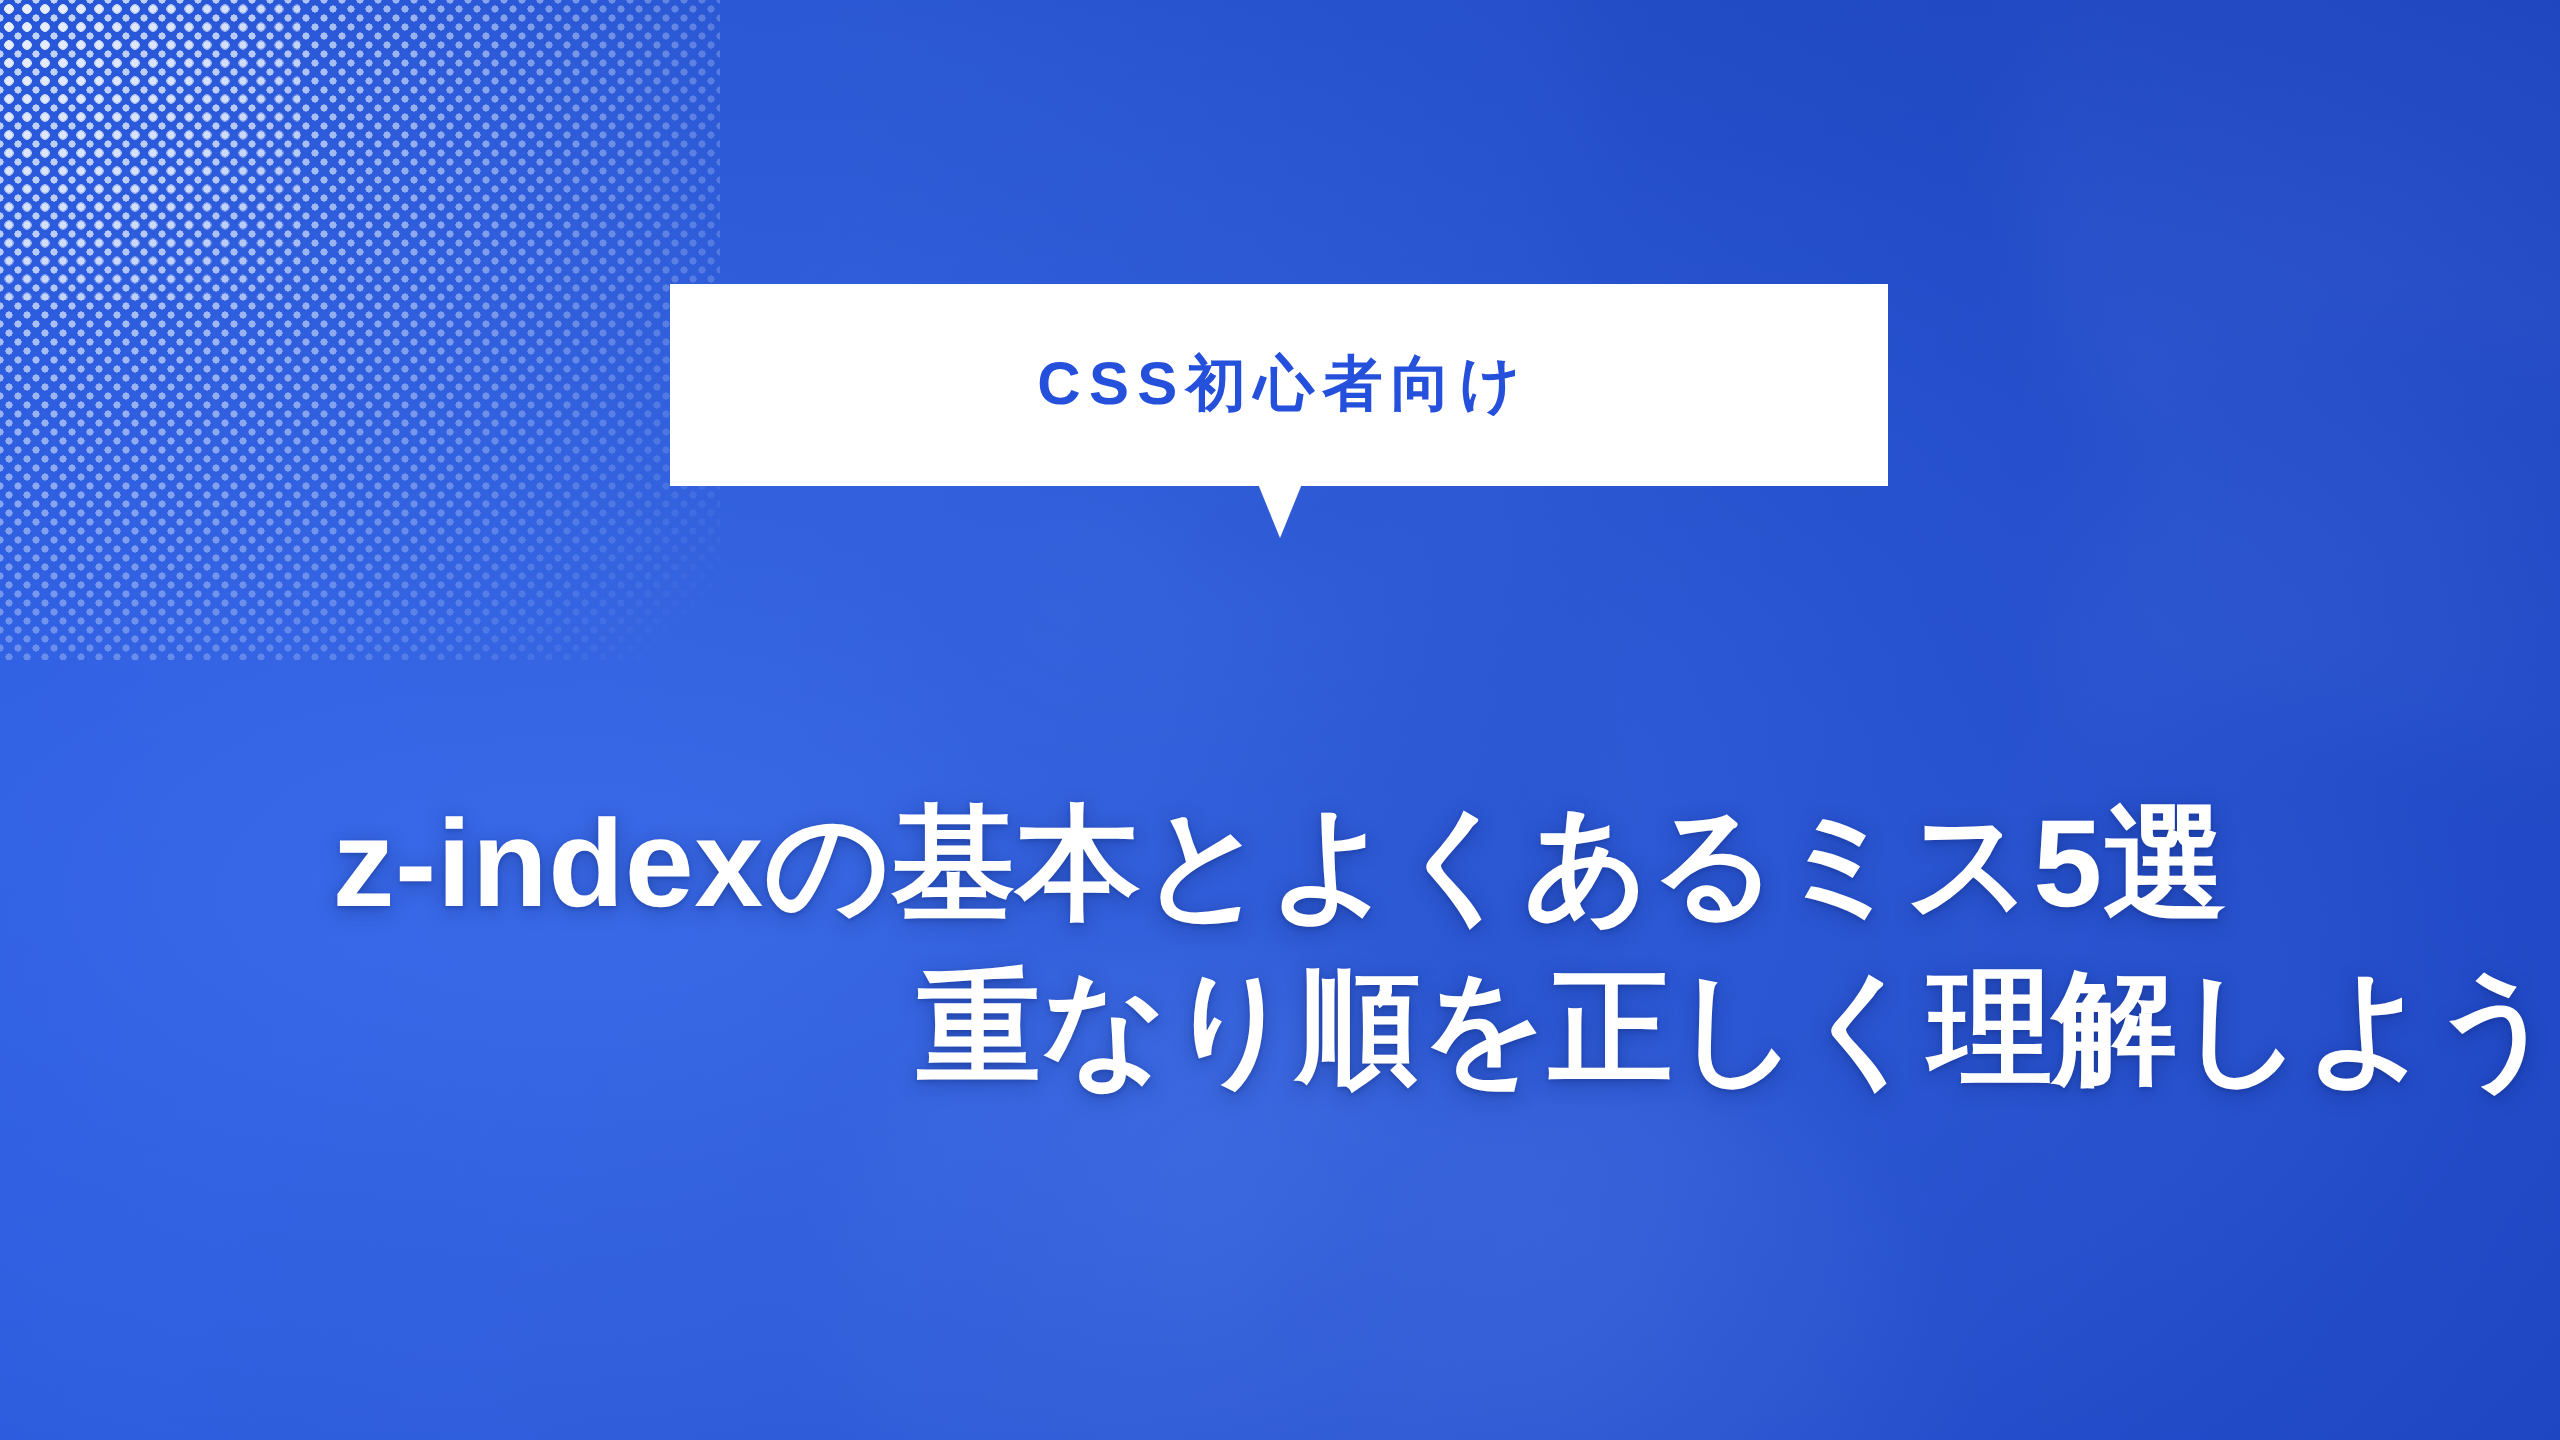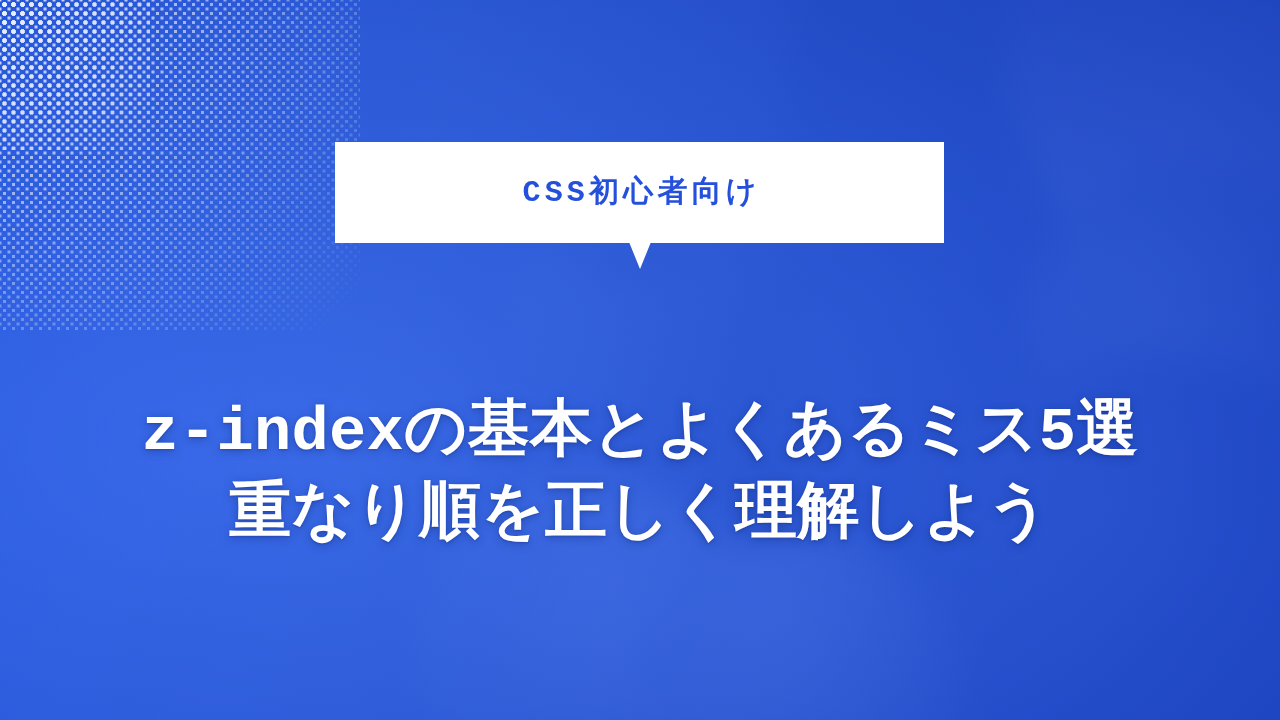--- a/index.html
+++ b/index.html
@@ -1,15 +1,15 @@
 <!DOCTYPE html>
 <html><head>
 <meta charset="utf-8">
 <style>
-  * { margin:0; padding:0; box-sizing:border-box;font-family:Liberation Mono, monospace; }
+  * { margin:0; padding:0; box-sizing:border-box; }
 
   html, body {
     width:1280px; height:720px;
     overflow:hidden;
     background:#2b60e8;
     font-family:"Liberation Sans", "DejaVu Sans", sans-serif;
   }
 
   #stage {
     position:relative;
@@ -145,21 +145,21 @@
     text-align:center;
     color:#ffffff;
     font-weight:700;
     font-size:62px;
     line-height:1.16;
     letter-spacing:.005em;
     text-shadow:0 2px 10px rgba(12,38,110,.38), 0 1px 2px rgba(12,38,110,.30);
     white-space:nowrap;
   }
   .title-line { display:block;margin-top:48px; }
-  .title-line + .title-line { margin-top:10px; }
+  .title-line + .title-line { margin-top:10px;text-align:right; }
 </style>
 </head>
 <body>
 
 <div id="stage">
 
   <div class="photo-layer">
     <div class="ph ph-bg"></div>
     <div class="ph ph-win1"></div>
     <div class="ph ph-win2"></div>

